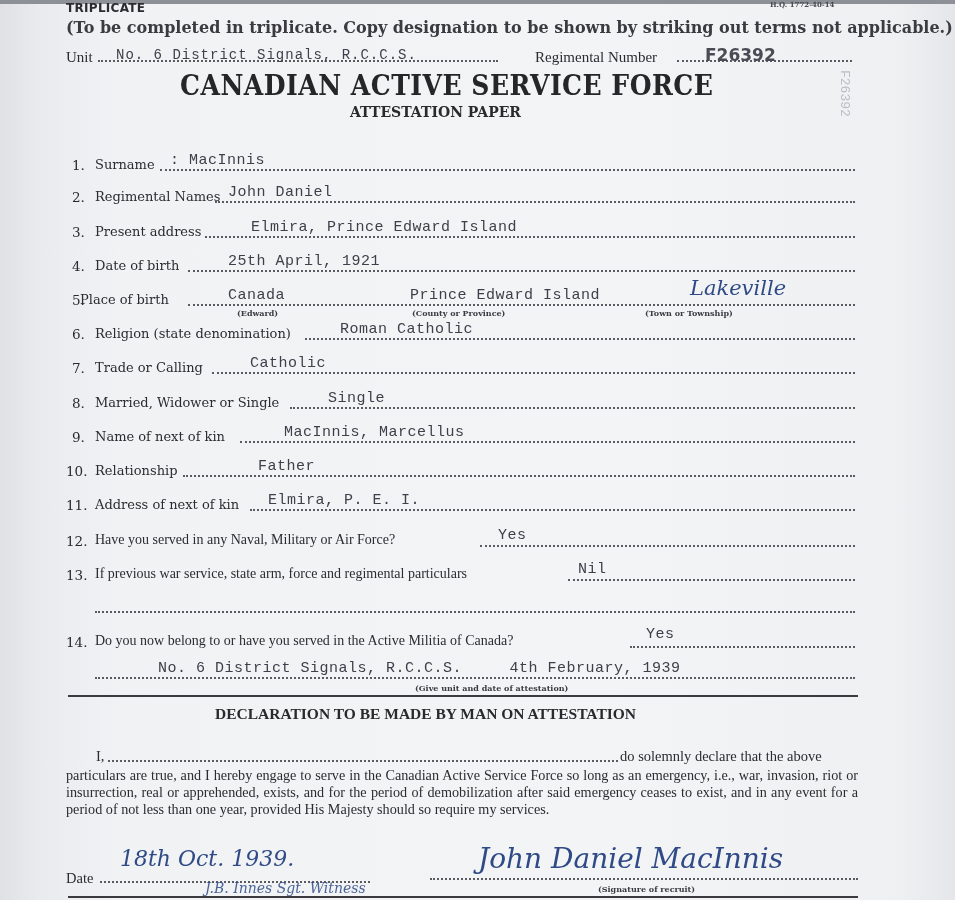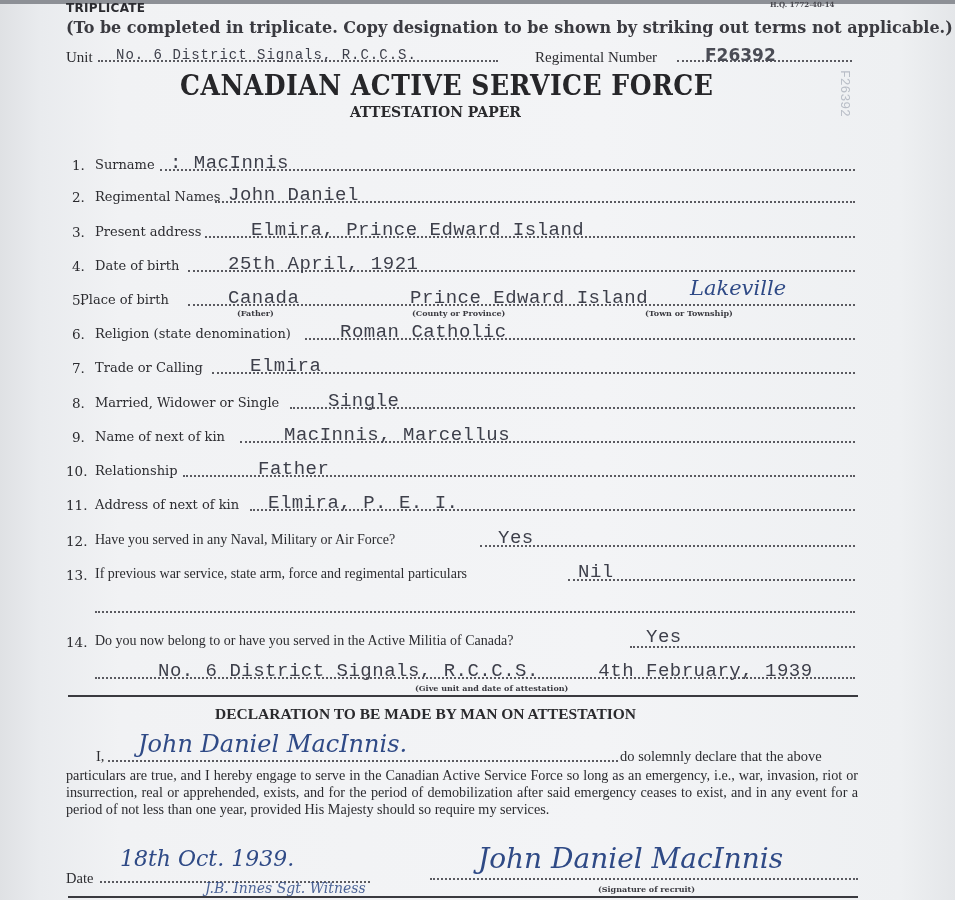--- a/index.html
+++ b/index.html
@@ -14,21 +14,21 @@
     position: absolute; left: 0; top: 0; width: 955px; height: 900px;
     background: linear-gradient(90deg, #dfe1e4 0px, #e9ebee 40px, #f1f2f4 120px, #f3f4f6 600px, #eef0f2 900px, #e4e6e9 955px);
   }
   .top-shadow { position:absolute; left:0; top:0; width:955px; height:4px; background:#8d9096; }
   .abs { position: absolute; white-space: nowrap; }
   .triplicate { left: 66px; top: 1px; font-family: "DejaVu Sans", sans-serif; font-weight: bold; font-size: 12px; letter-spacing: 0.3px; color:#2b2b30; }
   .hq { left: 770px; top: 0px; font-size: 7px; font-weight: bold; color:#4a4a50; }
   .instr { left: 66px; top: 18px; font-weight: bold; font-size: 16px; color:#3a3a40; }
   .lbl { font-family: "Liberation Serif", serif; font-size: 14px; color:#2c2c30; }
   .lbl-b { font-family: "DejaVu Serif", serif; font-size: 13px; color:#2c2c30; }
-  .type { font-family: "Liberation Mono", monospace; font-size: 19px; color:#3d3f4a; letter-spacing: 0.5px; }
+  .type { font-family: "Liberation Mono", monospace; font-size: 15px; color:#3d3f4a; letter-spacing: 0.5px; }
   .dots { position:absolute; height: 2px; border-bottom: 2px dotted #5a5a60; }
   .title-main { left: 180px; top: 70px; font-family: "DejaVu Serif", serif; font-weight: bold; font-size: 27px; letter-spacing: 0.5px; color:#262629; transform: scaleX(0.93); transform-origin: left; }
   .title-sub { left: 350px; top: 104px; font-family: "DejaVu Serif", serif; font-weight: bold; font-size: 14px; color:#2a2a2d; }
   .field-num { font-family: "DejaVu Serif", serif; font-size: 13.5px; color:#2a2a2e; }
   .caption { font-family: "DejaVu Serif", serif; font-weight: bold; font-size: 8px; color:#3a3a40; }
   .rule { position:absolute; left: 68px; width: 790px; height: 2px; background:#3a3a3f; }
   .decl-title { left: 215px; top: 705px; font-family: "Liberation Serif", serif; font-weight: bold; font-size: 15.5px; color:#2a2a2d; }
   .decl-body { position:absolute; left: 66px; top: 767px; width: 792px; font-family: "Liberation Serif", serif; font-size: 14.2px; line-height: 17px; text-align: justify; color:#2c2c30; }
   .hand { font-family: "DejaVu Serif", serif; font-style: italic; color:#2f4a86; }
   .faint { color: #b9bec7; }
@@ -75,33 +75,33 @@
   <div class="abs lbl-b" style="left:95px;top:258px;">Date of birth</div>
   <div class="dots" style="left:188px;top:270px;width:667px;"></div>
   <div class="abs type" style="left:228px;top:253px;">25th April, 1921</div>
 
   <div class="abs field-num" style="left:72px;top:292px;">5.</div>
   <div class="abs lbl-b" style="left:80px;top:292px;">Place of birth</div>
   <div class="dots" style="left:188px;top:304px;width:667px;"></div>
   <div class="abs type" style="left:228px;top:287px;">Canada</div>
   <div class="abs type" style="left:410px;top:287px;">Prince Edward Island</div>
   <div class="abs hand" style="left:690px;top:276px;font-size:21px;">Lakeville</div>
-  <div class="abs caption" style="left:237px;top:308px;">(Father)</div>
+  <div class="abs caption" style="left:237px;top:308px;">(Edward)</div>
   <div class="abs caption" style="left:412px;top:308px;">(County or Province)</div>
   <div class="abs caption" style="left:645px;top:308px;">(Town or Township)</div>
 
   <div class="abs field-num" style="left:72px;top:326px;">6.</div>
   <div class="abs lbl-b" style="left:95px;top:326px;">Religion (state denomination)</div>
   <div class="dots" style="left:305px;top:338px;width:550px;"></div>
   <div class="abs type" style="left:340px;top:321px;">Roman Catholic</div>
 
   <div class="abs field-num" style="left:72px;top:360px;">7.</div>
   <div class="abs lbl-b" style="left:95px;top:360px;">Trade or Calling</div>
   <div class="dots" style="left:212px;top:372px;width:643px;"></div>
-  <div class="abs type" style="left:250px;top:355px;">Elmira</div>
+  <div class="abs type" style="left:250px;top:355px;">Catholic</div>
 
   <div class="abs field-num" style="left:72px;top:395px;">8.</div>
   <div class="abs lbl-b" style="left:95px;top:395px;">Married, Widower or Single</div>
   <div class="dots" style="left:290px;top:407px;width:565px;"></div>
   <div class="abs type" style="left:328px;top:390px;">Single</div>
 
   <div class="abs field-num" style="left:72px;top:429px;">9.</div>
   <div class="abs lbl-b" style="left:95px;top:429px;">Name of next of kin</div>
   <div class="dots" style="left:240px;top:441px;width:615px;"></div>
   <div class="abs type" style="left:284px;top:424px;">MacInnis, Marcellus</div>
@@ -133,21 +133,20 @@
   <div class="abs type" style="left:646px;top:626px;">Yes</div>
   <div class="abs type" style="left:158px;top:660px;white-space:pre;">No. 6 District Signals, R.C.C.S.     4th February, 1939</div>
   <div class="dots" style="left:95px;top:677px;width:760px;"></div>
   <div class="abs caption" style="left:415px;top:683px;">(Give unit and date of attestation)</div>
 
   <div class="rule" style="top:695px;"></div>
 
   <div class="abs decl-title">DECLARATION TO BE MADE BY MAN ON ATTESTATION</div>
   <div class="abs lbl" style="left:96px;top:748px;font-size:14.5px;">I,</div>
   <div class="dots" style="left:108px;top:760px;width:510px;"></div>
-  <div class="abs hand" style="left:138px;top:730px;font-size:24px;">John Daniel MacInnis.</div>
   <div class="abs lbl" style="left:620px;top:748px;font-size:14.5px;">do solemnly declare that the above</div>
   <div class="decl-body">particulars are true, and I hereby engage to serve in the Canadian Active Service Force so long as an emergency, i.e., war, invasion, riot or insurrection, real or apprehended, exists, and for the period of demobilization after said emergency ceases to exist, and in any event for a period of not less than one year, provided His Majesty should so require my services.</div>
 
   <div class="abs lbl" style="left:66px;top:870px;font-size:14.5px;">Date</div>
   <div class="dots" style="left:100px;top:881px;width:270px;"></div>
   <div class="abs hand" style="left:120px;top:846px;font-size:22px;">18th Oct. 1939.</div>
   <div class="abs hand" style="left:205px;top:880px;font-size:14px;opacity:0.85;">J.B. Innes Sgt. Witness</div>
 
   <div class="dots" style="left:430px;top:878px;width:428px;"></div>
   <div class="abs hand" style="left:478px;top:842px;font-size:28px;">John Daniel MacInnis</div>

